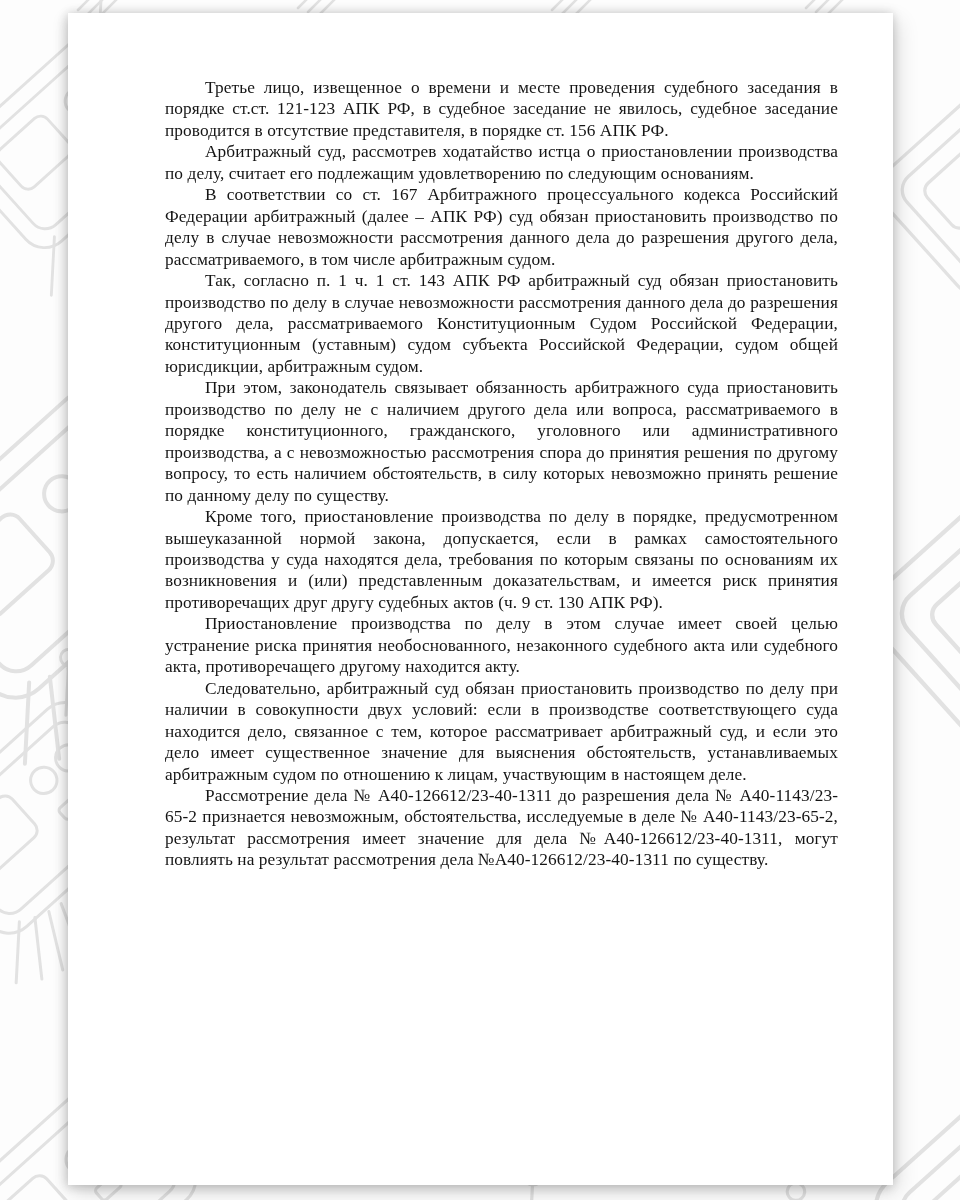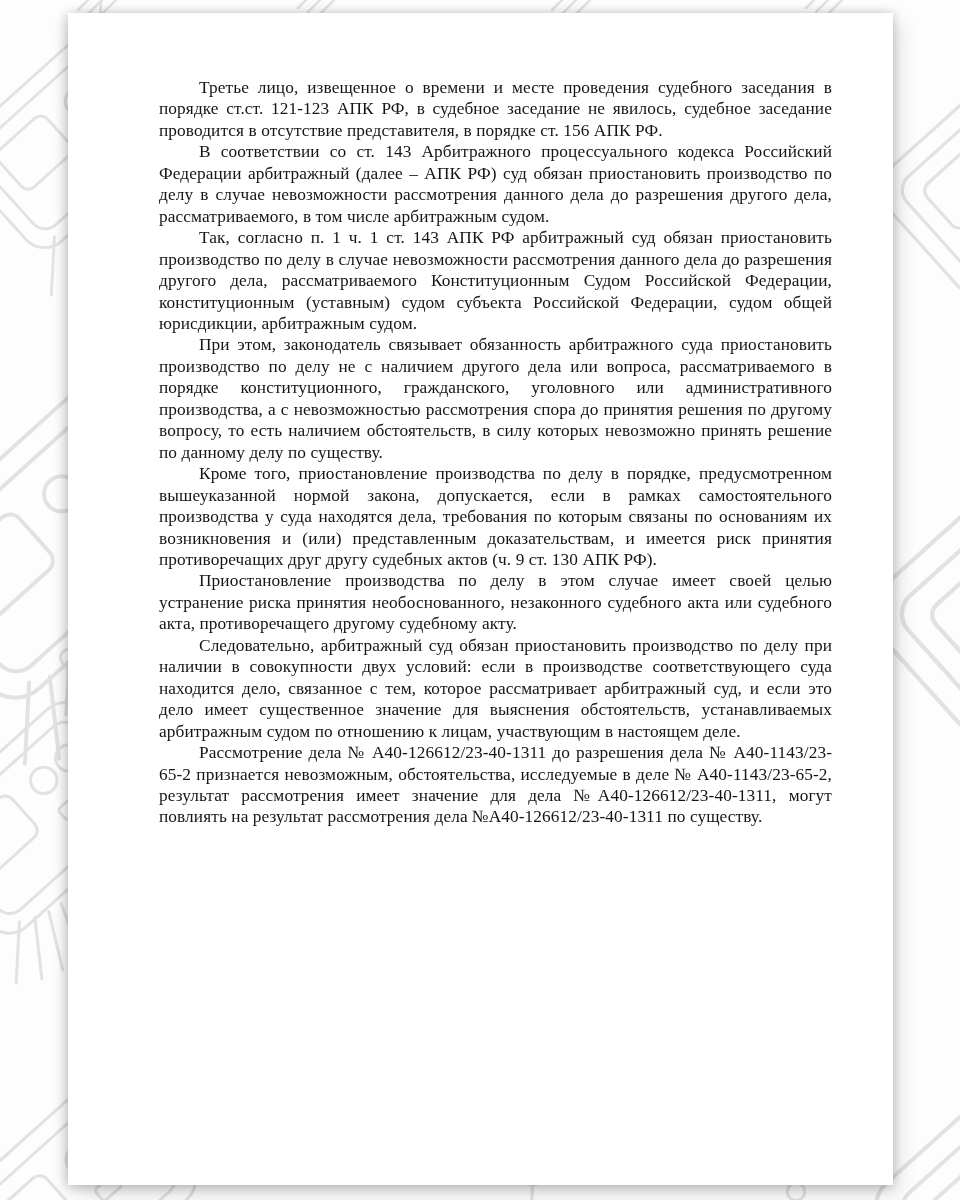--- a/index.html
+++ b/index.html
@@ -20,21 +20,21 @@
   .bg-decor{position:absolute;left:0;top:0;width:960px;height:1200px;z-index:0;}
   .bg-decor .ink{fill:none;stroke:var(--doodle);stroke-width:2.5;stroke-linecap:round;stroke-linejoin:round;}
   .sheet{
     position:absolute;z-index:1;
     left:68px;top:13px;width:825px;height:1172px;
     background:var(--page);
     box-shadow:0 0 10px rgba(0,0,0,.16), 6px 8px 20px rgba(0,0,0,.12), -4px 4px 12px rgba(0,0,0,.10);
   }
   .textblock{
     position:absolute;
-    left:91px;top:64px;width:673px;
+    left:97px;top:64px;width:673px;
     color:var(--text);
     font-size:17.3px;
     line-height:21.45px;
     text-align:justify;
     letter-spacing:0.1px;
   }
   .textblock p{margin:0;text-indent:40px;}
 </style>
 </head>
 <body>
@@ -72,22 +72,23 @@
 
     <use href="#stripes" transform="translate(78,-14)"></use>
     <use href="#stripes" transform="translate(298,-16)"></use>
     <use href="#stripes" transform="translate(552,-14)"></use>
     <use href="#stripes" transform="translate(806,-16)"></use>
   </svg>
 
   <div class="sheet">
     <div class="textblock">
       <p>Третье лицо, извещенное о времени и месте проведения судебного заседания в порядке ст.ст. 121-123 АПК РФ, в судебное заседание не явилось, судебное заседание проводится в отсутствие представителя, в порядке ст. 156 АПК РФ.</p>
-      <p>В соответствии со ст. 143 Арбитражного процессуального кодекса Российский Федерации арбитражный (далее – АПК РФ) суд обязан приостановить производство по делу в случае невозможности рассмотрения данного дела до разрешения другого дела, рассматриваемого, в том числе арбитражным судом.</p>
+      <p>Арбитражный суд, рассмотрев ходатайство истца о приостановлении производства по делу, считает его подлежащим удовлетворению по следующим основаниям.</p>
+      <p>В соответствии со ст. 167 Арбитражного процессуального кодекса Российский Федерации арбитражный (далее – АПК РФ) суд обязан приостановить производство по делу в случае невозможности рассмотрения данного дела до разрешения другого дела, рассматриваемого, в том числе арбитражным судом.</p>
       <p>Так, согласно п. 1 ч. 1 ст. 143 АПК РФ арбитражный суд обязан приостановить производство по делу в случае невозможности рассмотрения данного дела до разрешения другого дела, рассматриваемого Конституционным Судом Российской Федерации, конституционным (уставным) судом субъекта Российской Федерации, судом общей юрисдикции, арбитражным судом.</p>
       <p>При этом, законодатель связывает обязанность арбитражного суда приостановить производство по делу не с наличием другого дела или вопроса, рассматриваемого в порядке конституционного, гражданского, уголовного или административного производства, а с невозможностью рассмотрения спора до принятия решения по другому вопросу, то есть наличием обстоятельств, в силу которых невозможно принять решение по данному делу по существу.</p>
       <p>Кроме того, приостановление производства по делу в порядке, предусмотренном вышеуказанной нормой закона, допускается, если в рамках самостоятельного производства у суда находятся дела, требования по которым связаны по основаниям их возникновения и (или) представленным доказательствам, и имеется риск принятия противоречащих друг другу судебных актов (ч. 9 ст. 130 АПК РФ).</p>
-      <p>Приостановление производства по делу в этом случае имеет своей целью устранение риска принятия необоснованного, незаконного судебного акта или судебного акта, противоречащего другому судебному акту.</p>
+      <p>Приостановление производства по делу в этом случае имеет своей целью устранение риска принятия необоснованного, незаконного судебного акта или судебного акта, противоречащего другому находится акту.</p>
       <p>Следовательно, арбитражный суд обязан приостановить производство по делу при наличии в совокупности двух условий: если в производстве соответствующего суда находится дело, связанное с тем, которое рассматривает арбитражный суд, и если это дело имеет существенное значение для выяснения обстоятельств, устанавливаемых арбитражным судом по отношению к лицам, участвующим в настоящем деле.</p>
       <p>Рассмотрение дела № А40-126612/23-40-1311 до разрешения дела № А40-1143/23-65-2 признается невозможным, обстоятельства, исследуемые в деле № А40-1143/23-65-2, результат рассмотрения имеет значение для дела №А40-126612/23-40-1311, могут повлиять на результат рассмотрения дела №А40-126612/23-40-1311 по существу.</p>
     </div>
   </div>
 </div>
 
 </body></html>

